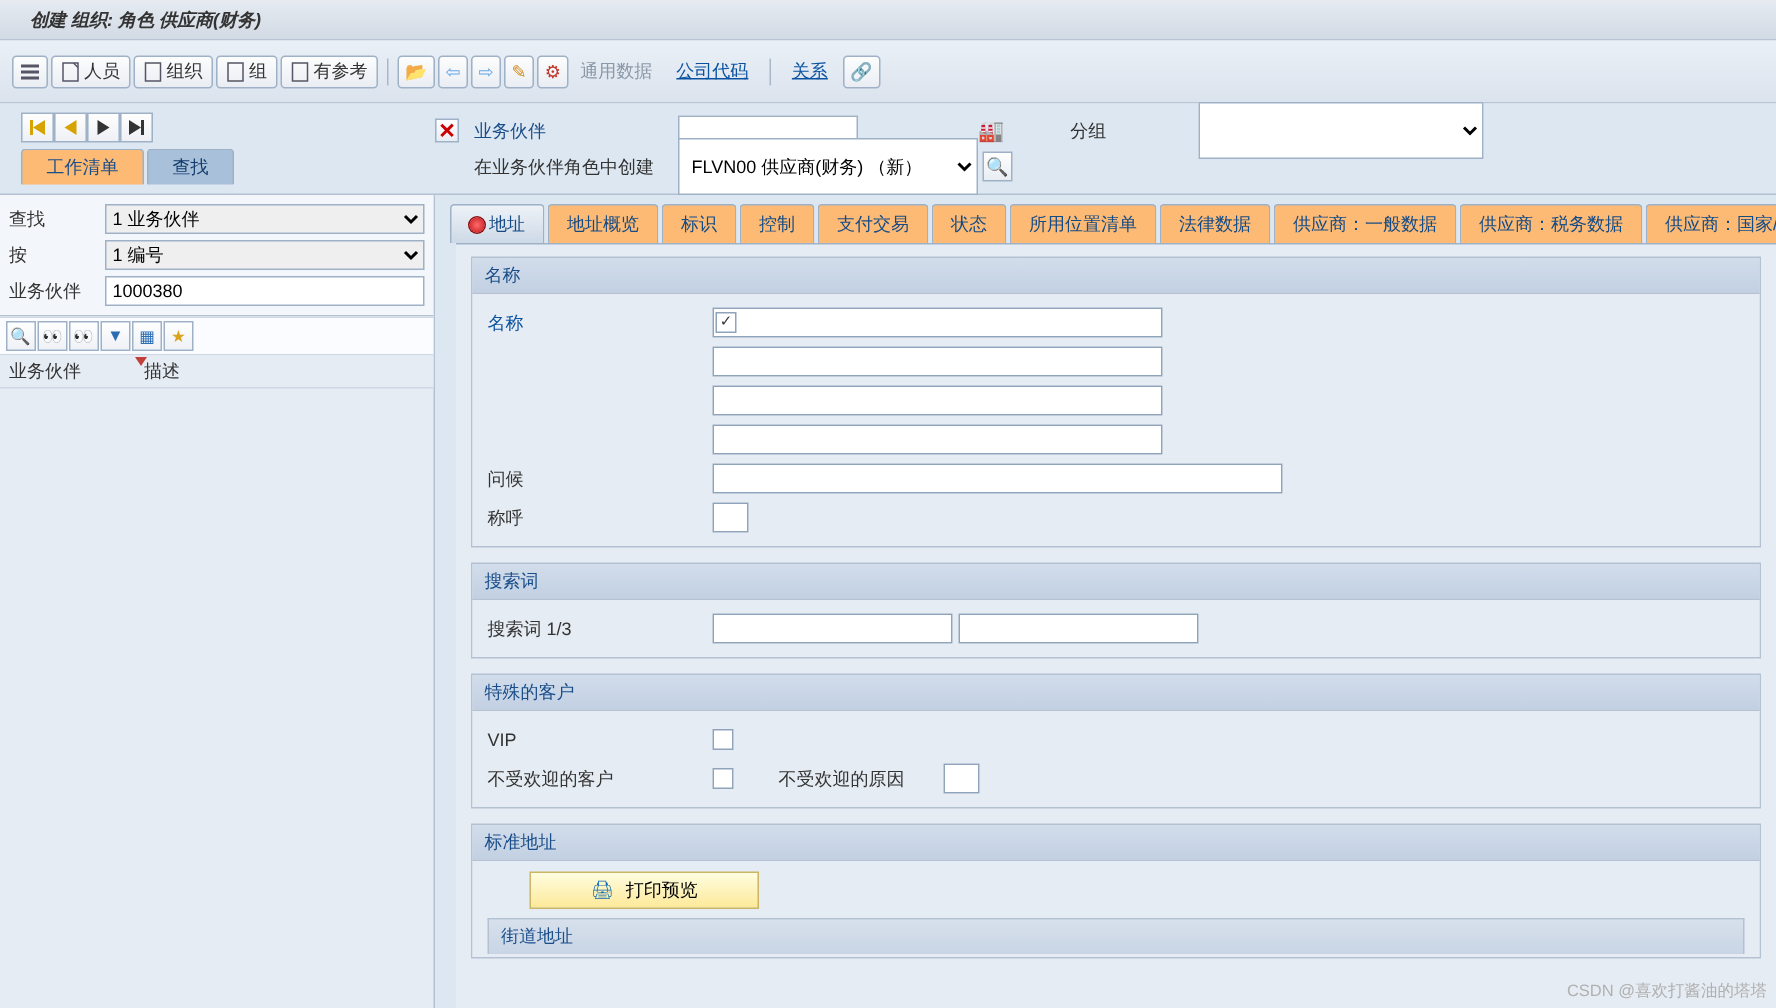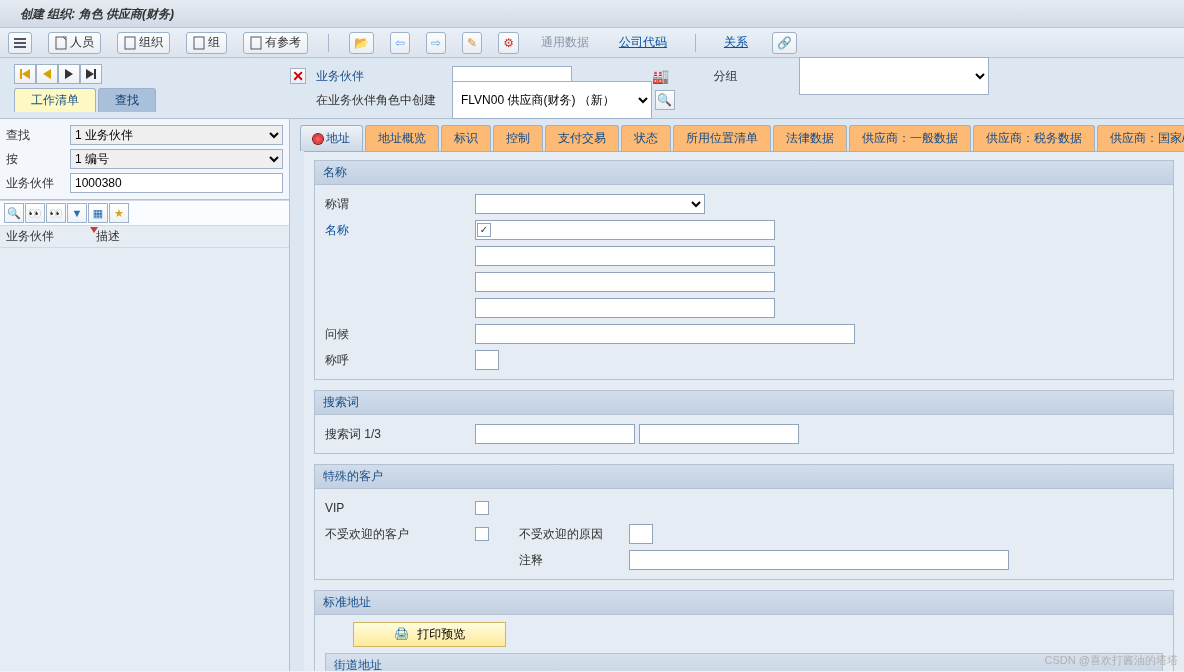--- a/index.html
+++ b/index.html
@@ -1,30 +1,30 @@
 <!DOCTYPE html>
 <html><head>
 <meta charset="utf-8">
 <style>
   * { box-sizing: border-box; margin: 0; padding: 0; font-family: Arial, "Microsoft YaHei", sans-serif; font-size: 12px; }
   body { background: #f2f2f2; width: 1184px; height: 672px; overflow: hidden; }
   .title-bar { background: linear-gradient(#e6ebf1,#d2dae5); padding: 4px 10px; font-style: italic; font-weight: bold; font-size: 15px; color: #333; border-bottom: 1px solid #b7c4d4; }
   .title-bar .red-dot { display:inline-block; width:10px;height:10px;border-radius:50%;background:#c00; border:1px solid #800; margin-left:-2px;margin-right:2px; vertical-align:middle; visibility:hidden;}
-  .toolbar { background: linear-gradient(#eaf0f6,#dbe3ee); padding: 4px 8px; display: flex; align-items: center; gap:16px; border-bottom: 1px solid #b7c4d4; height:30px;}
+  .toolbar { background: linear-gradient(#eaf0f6,#dbe3ee); padding: 4px 8px; display: flex; align-items: center; gap:2px; border-bottom: 1px solid #b7c4d4; height:42px;}
   .tbtn { background: linear-gradient(#fdfdfd,#e9edf3); border:1px solid #9fb1c6; border-radius:3px; padding:2px 6px; display:flex; align-items:center; gap:3px; height:22px; cursor:pointer; color:#333; }
   .tbtn.icon-only { padding:2px 4px; }
   .sep { width:1px; height:18px; background:#a8b7c9; margin:0 4px; }
   .gray-txt { color:#8a98a8; padding:0 6px;text-align:right;}
   .linklike { color:#0a52a0; padding:0 8px; cursor:pointer;text-decoration:underline;}
   .top-form { background:#dde7f1; padding:6px 0 6px 0; border-bottom:1px solid #b3c1d3; display:flex; }
   .nav-panel-col { width:290px; padding-left:14px; }
   .rec-nav { display:flex; gap:0; margin-bottom:4px;}
   .rec-nav .navbtn { width:22px; height:20px; background:linear-gradient(#fefefe,#eef0f4); border:1px solid #9fb1c6; display:flex; align-items:center; justify-content:center; cursor:pointer;}
   .tabs-mini { display:flex; margin-top:4px;}
-  .tabs-mini .tab { padding:3px 16px 3px 16px; background:#fef9c3; border:1px solid #9fb1c6; border-bottom:none; border-top-left-radius:3px; border-top-right-radius:3px; margin-right:2px; cursor:pointer; color:#1a4e8a;}
+  .tabs-mini .tab { padding:3px 16px 3px 16px; background:#fdba74; border:1px solid #9fb1c6; border-bottom:none; border-top-left-radius:3px; border-top-right-radius:3px; margin-right:2px; cursor:pointer; color:#1a4e8a;}
   .tabs-mini .tab.active { background:#a9c0da; color:#123a6b;}
   .form-rows { flex:1; }
   .form-row { display:flex; align-items:center; height:24px; }
   .flabel { color:#1a4e8a; width:140px; padding-left:4px;}
   .flabel.black { color:#333; }
   .finput { height:20px; border:1px solid #9fb1c6; background:#fff; padding:0 4px; }
   select.finput { height:38px; }
   .close-x { width:16px; height:16px; border:1px solid #9fb1c6; display:flex; align-items:center;justify-content:center; color:#c00; font-weight:bold; background:linear-gradient(#fff,#e8edf3); margin-right:6px; cursor:pointer; font-size:14px;}
   .search-btn { width:20px; height:20px; border:1px solid #9fb1c6; background:linear-gradient(#fff,#e8edf3); margin-left:3px; display:flex;align-items:center;justify-content:center; cursor:pointer;}
   .factory-icon { color:#2a6db3; font-size:14px;}
@@ -236,24 +236,20 @@
       <div class="mtab">供应商：一般数据</div>
       <div class="mtab">供应商：税务数据</div>
       <div class="mtab">供应商：国家/地</div>
     </div>
     <div class="tab-body">
 
       <div class="group">
         <div class="group-h">名称</div>
         <div class="group-body">
           <div class="grow">
-              <span class="glab">称谓</span>
-            <select class="ginput" style="width:230px;"><option></option></select>
-            </div>
-          <div class="grow">
               <span class="glab blue">名称</span>
             <span style="position:relative;"><div class="gcheck checked" style="position:absolute;left:2px;top:3px;"></div>
             <input class="ginput" style="width: 300px; padding-left: 18px;"></span>
             </div>
           <div class="grow">
               <span class="glab"></span>
               <input class="ginput" style="width: 300px;">
             </div>
           <div class="grow">
               <span class="glab"></span>
@@ -291,26 +287,20 @@
           <div class="grow">
               <span class="glab">VIP</span>
             <div class="gcheck"></div>
             </div>
           <div class="grow">
               <span class="glab">不受欢迎的客户</span>
             <div class="gcheck"></div>
             <span style="width:30px;"></span>
             <span class="glab" style="width:110px;">不受欢迎的原因</span>
             <input class="ginput" style="width: 24px;">
-            </div>
-          <div class="grow">
-              <span class="glab"></span>
-              <span style="width:44px;"></span>
-            <span class="glab" style="width:110px;">注释</span>
-            <input class="ginput" style="width: 380px;">
             </div>
         </div>
       </div>
 
       <div class="group">
         <div class="group-h">标准地址</div>
         <div class="group-body" style="padding:6px 10px 2px 10px;">
           <div class="grow" style="margin-bottom:6px;">
             <span style="width:28px;"></span>
             <button class="print-btn">

